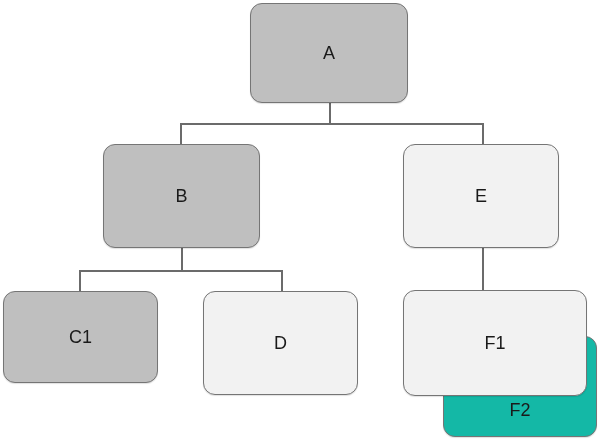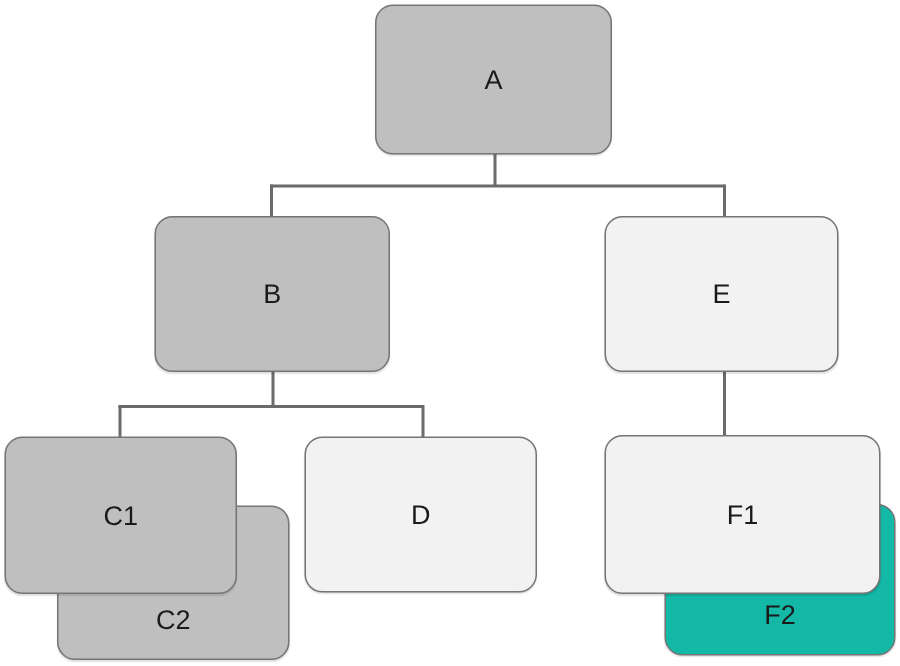--- a/index.html
+++ b/index.html
@@ -39,21 +39,21 @@
     background: #6b6b6b;
   }
   .conn.v { width: 1.5px; }
   .conn.h { height: 1.5px; }
 
   
   #node-a  { left: 250px; top:   3px; width: 158px; height: 100px; }
   #node-b  { left: 103px; top: 144px; width: 157px; height: 104px; }
   #node-e  { left: 403px; top: 144px; width: 156px; height: 104px; }
   #node-c2 { left:  38px; top: 337px; width: 155px; height: 103px; }
-  #node-c1 { left:   3px; top: 291px; width: 155px; height: 105px; }
+  #node-c1 { left:   3px; top: 291px; width: 155px; height: 92px; }
   #node-d  { left: 203px; top: 291px; width: 155px; height: 104px; }
   #node-f2 { left: 443px; top: 336px; width: 154px; height: 101px; }
   #node-f1 { left: 403px; top: 290px; width: 184px; height: 106px; }
 
   
   #conn-a-stem  { left: 329px; top: 102px; height: 22px; }
   #conn-top-h   { left: 180px; top: 123px; width: 303px; }
   #conn-b-drop  { left: 180px; top: 123px; height: 22px; }
   #conn-e-drop  { left: 482px; top: 123px; height: 22px; }
   #conn-b-stem  { left: 181px; top: 248px; height: 23px; }
@@ -82,23 +82,20 @@
   </div>
 
   <div class="node" id="node-b" style="background: rgb(191, 191, 191); border-color: rgb(117, 117, 117); color: rgb(26, 26, 26);">
     <span class="lbl">B</span>
   </div>
 
   <div class="node" id="node-e" style="background: rgb(242, 242, 242); border-color: rgb(117, 117, 117); color: rgb(26, 26, 26);">
     <span class="lbl">E</span>
   </div>
 
-  <div class="node back" id="node-c2" style="background: rgb(191, 191, 191); border-color: rgb(117, 117, 117); color: rgb(26, 26, 26);">
-    <span class="lbl">C2</span>
-  </div>
 
   <div class="node" id="node-c1" style="background: rgb(191, 191, 191); border-color: rgb(117, 117, 117); color: rgb(26, 26, 26);">
     <span class="lbl">C1</span>
   </div>
 
   <div class="node" id="node-d" style="background: rgb(242, 242, 242); border-color: rgb(117, 117, 117); color: rgb(26, 26, 26);">
     <span class="lbl">D</span>
   </div>
 
   <div class="node back" id="node-f2" style="background: #14b8a6; border-color: rgb(117, 117, 117); color: rgb(26, 26, 26);">

